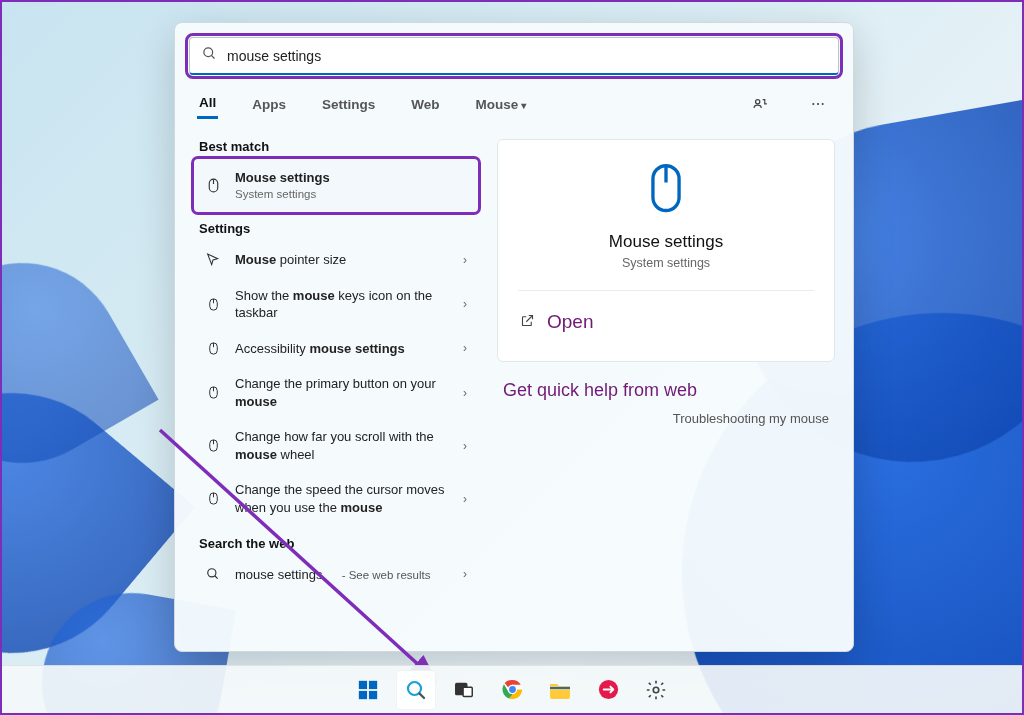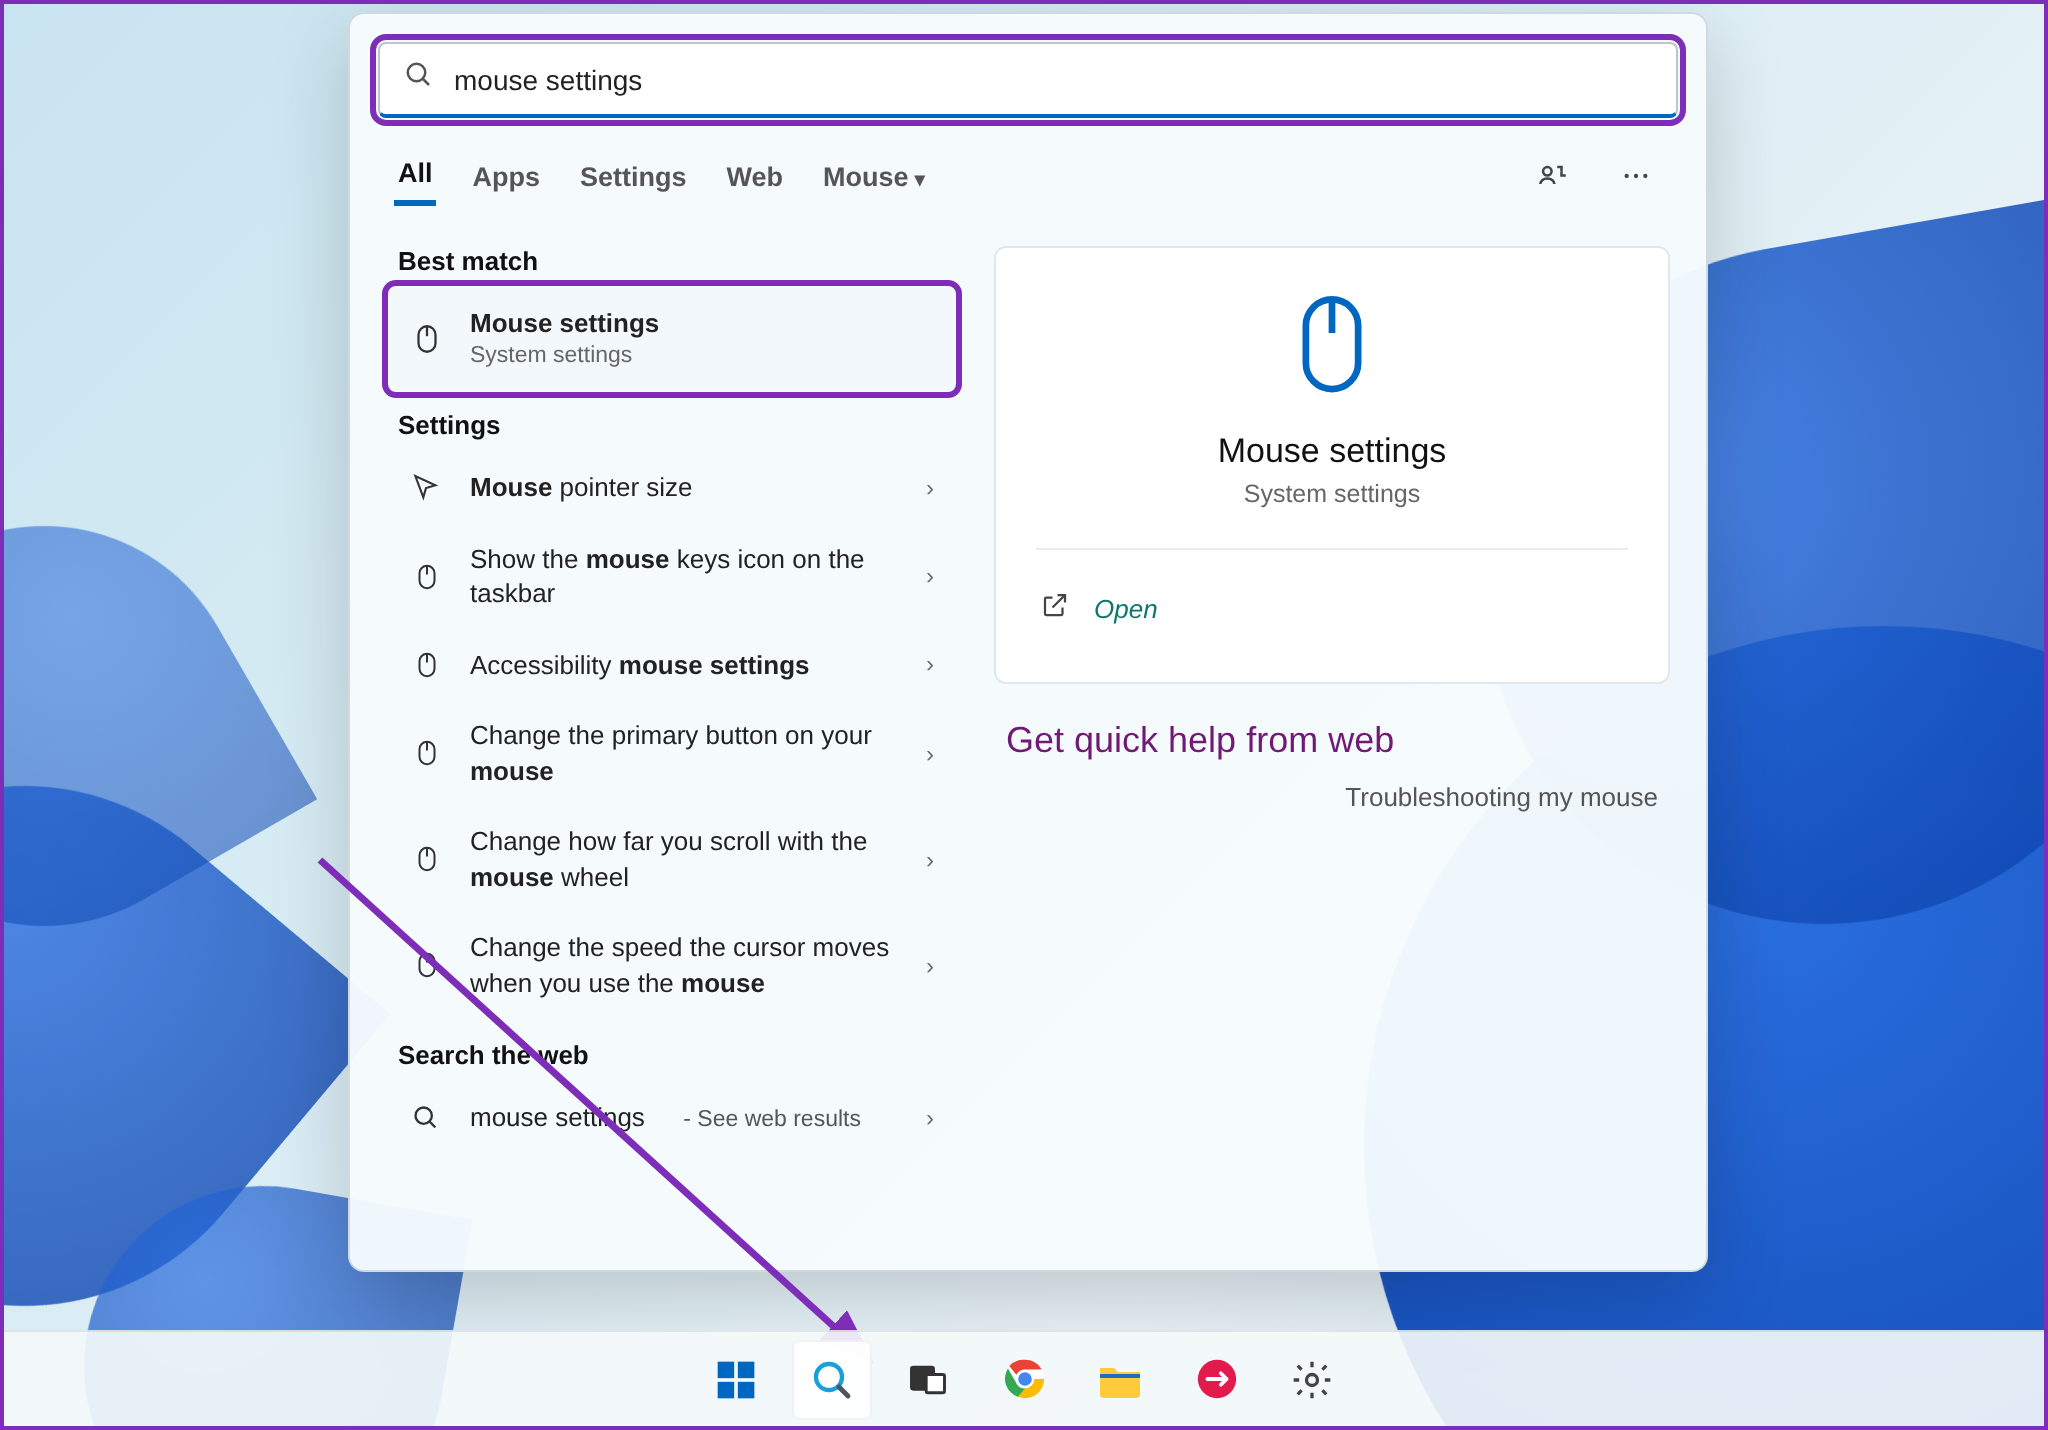--- a/index.html
+++ b/index.html
@@ -12,41 +12,41 @@
   
   .bgshape { position: absolute; border-radius: 50% 0 50% 50%; background: radial-gradient(circle at 30% 30%, #2b6fe0, #0a3fa8); filter: blur(0.3px); }
   .bg1 { width: 520px; height: 520px; right: -180px; bottom: -120px; transform: rotate(20deg);}
   .bg2 { width: 340px; height: 340px; right: -60px; top: 120px; transform: rotate(-10deg); opacity:.85;}
   .bg3 { width: 260px; height: 260px; left: -120px; bottom: 60px; transform: rotate(40deg); opacity:.8;}
   .bg4 { width: 200px; height: 200px; left: -80px; bottom: 250px; transform: rotate(60deg); opacity:.55;}
   .bg5 { width: 180px; height: 180px; left: 40px; bottom: -60px; transform: rotate(10deg); opacity:.7;}
 
   .panel {
     position: absolute;
-    left: 172px; top: 4px;
+    left: 172px; top: 20px;
     width: 680px; height: 630px;
     background: rgba(246, 251, 253, 0.97);
     border: 1px solid #cfd9df;
     border-radius: 8px;
     box-shadow: 0 12px 40px rgba(0,0,0,.18);
     display: flex;
     flex-direction: column;
     overflow: hidden;
   }
   .searchwrap { padding: 14px 14px 6px 14px; }
   .searchbox {
     display:flex; align-items:center; gap:10px;
     height: 38px; background:#fff;
     border:1px solid #b9c4cb; border-radius:4px;
     padding: 0 12px;
     border-bottom: 2px solid #0067c0;
   }
   .highlight-search { outline: 3px solid #7e2db8; outline-offset: 1px; }
   .searchbox input { flex:1; border:none; outline:none; font-size:14px; color:#222; background:transparent;}
-  .tabs { display:flex; align-items:center; gap:16px; padding: 8px 22px 6px 22px; font-size:13.5px; color:#555;}
+  .tabs { display:flex; align-items:center; gap:32px; padding: 8px 22px 6px 22px; font-size:13.5px; color:#555;}
   .tabs .tab { padding: 6px 2px; cursor:pointer;font-weight:bold; }
   .tabs .tab.active { color:#111; font-weight:600; border-bottom: 3px solid #0067c0;}
   .tabs .spacer { flex:1; }
   .tabs .iconbtn { width:26px; height:26px; display:flex; align-items:center; justify-content:center; border-radius:4px; color:#444;}
   .content { flex:1; display:flex; overflow:hidden; }
   .leftcol { width: 310px; padding: 4px 8px 8px 20px; overflow-y:auto; }
   .rightcol { flex:1; padding: 14px 18px 8px 12px;}
   .section-label { font-size:13px; font-weight:700; color:#111; margin: 10px 0 6px 4px; }
   .resrow {
     display:flex; align-items:center; gap:12px;
@@ -65,21 +65,21 @@
   .bestmatch .rtext .title { font-weight:600; }
 
   .previewcard {
     background:#fff; border:1px solid #e1e7ea; border-radius:6px;
     padding: 22px 20px;
   }
   .previewcard .bigicon { display:flex; justify-content:center; margin-bottom:14px;}
   .previewcard h3 { text-align:center; font-size:17px; font-weight:500; color:#111;}
   .previewcard .psub { text-align:center; font-size:12.5px; color:#666; margin-top:4px; }
   .previewcard hr { border:none; border-top:1px solid #e6ecef; margin:20px 0 14px;}
-  .paction { display:flex; align-items:center; gap:12px; font-size:13px; color:#0f766e; padding:6px 2px; cursor:pointer;font-style:italic;}
+  .paction { display:flex; align-items:center; gap:12px; font-size:19px; color:#701a75; padding:6px 2px; cursor:pointer;}
   .helplabel { font-size:18px; color:#701a75; margin: 18px 6px 10px;}
   .helplink { font-size:13px; color:#555; margin: 0 6px; cursor:pointer;text-align:right;}
 
   .weblink { color:#555; font-size:11.5px; margin-left:16px;}
 
   
   .taskbar {
     position:absolute; left:0; right:0; bottom:0; height:48px;
     background: rgba(244, 248, 250, 0.92);
     border-top: 1px solid rgba(0,0,0,.08);

